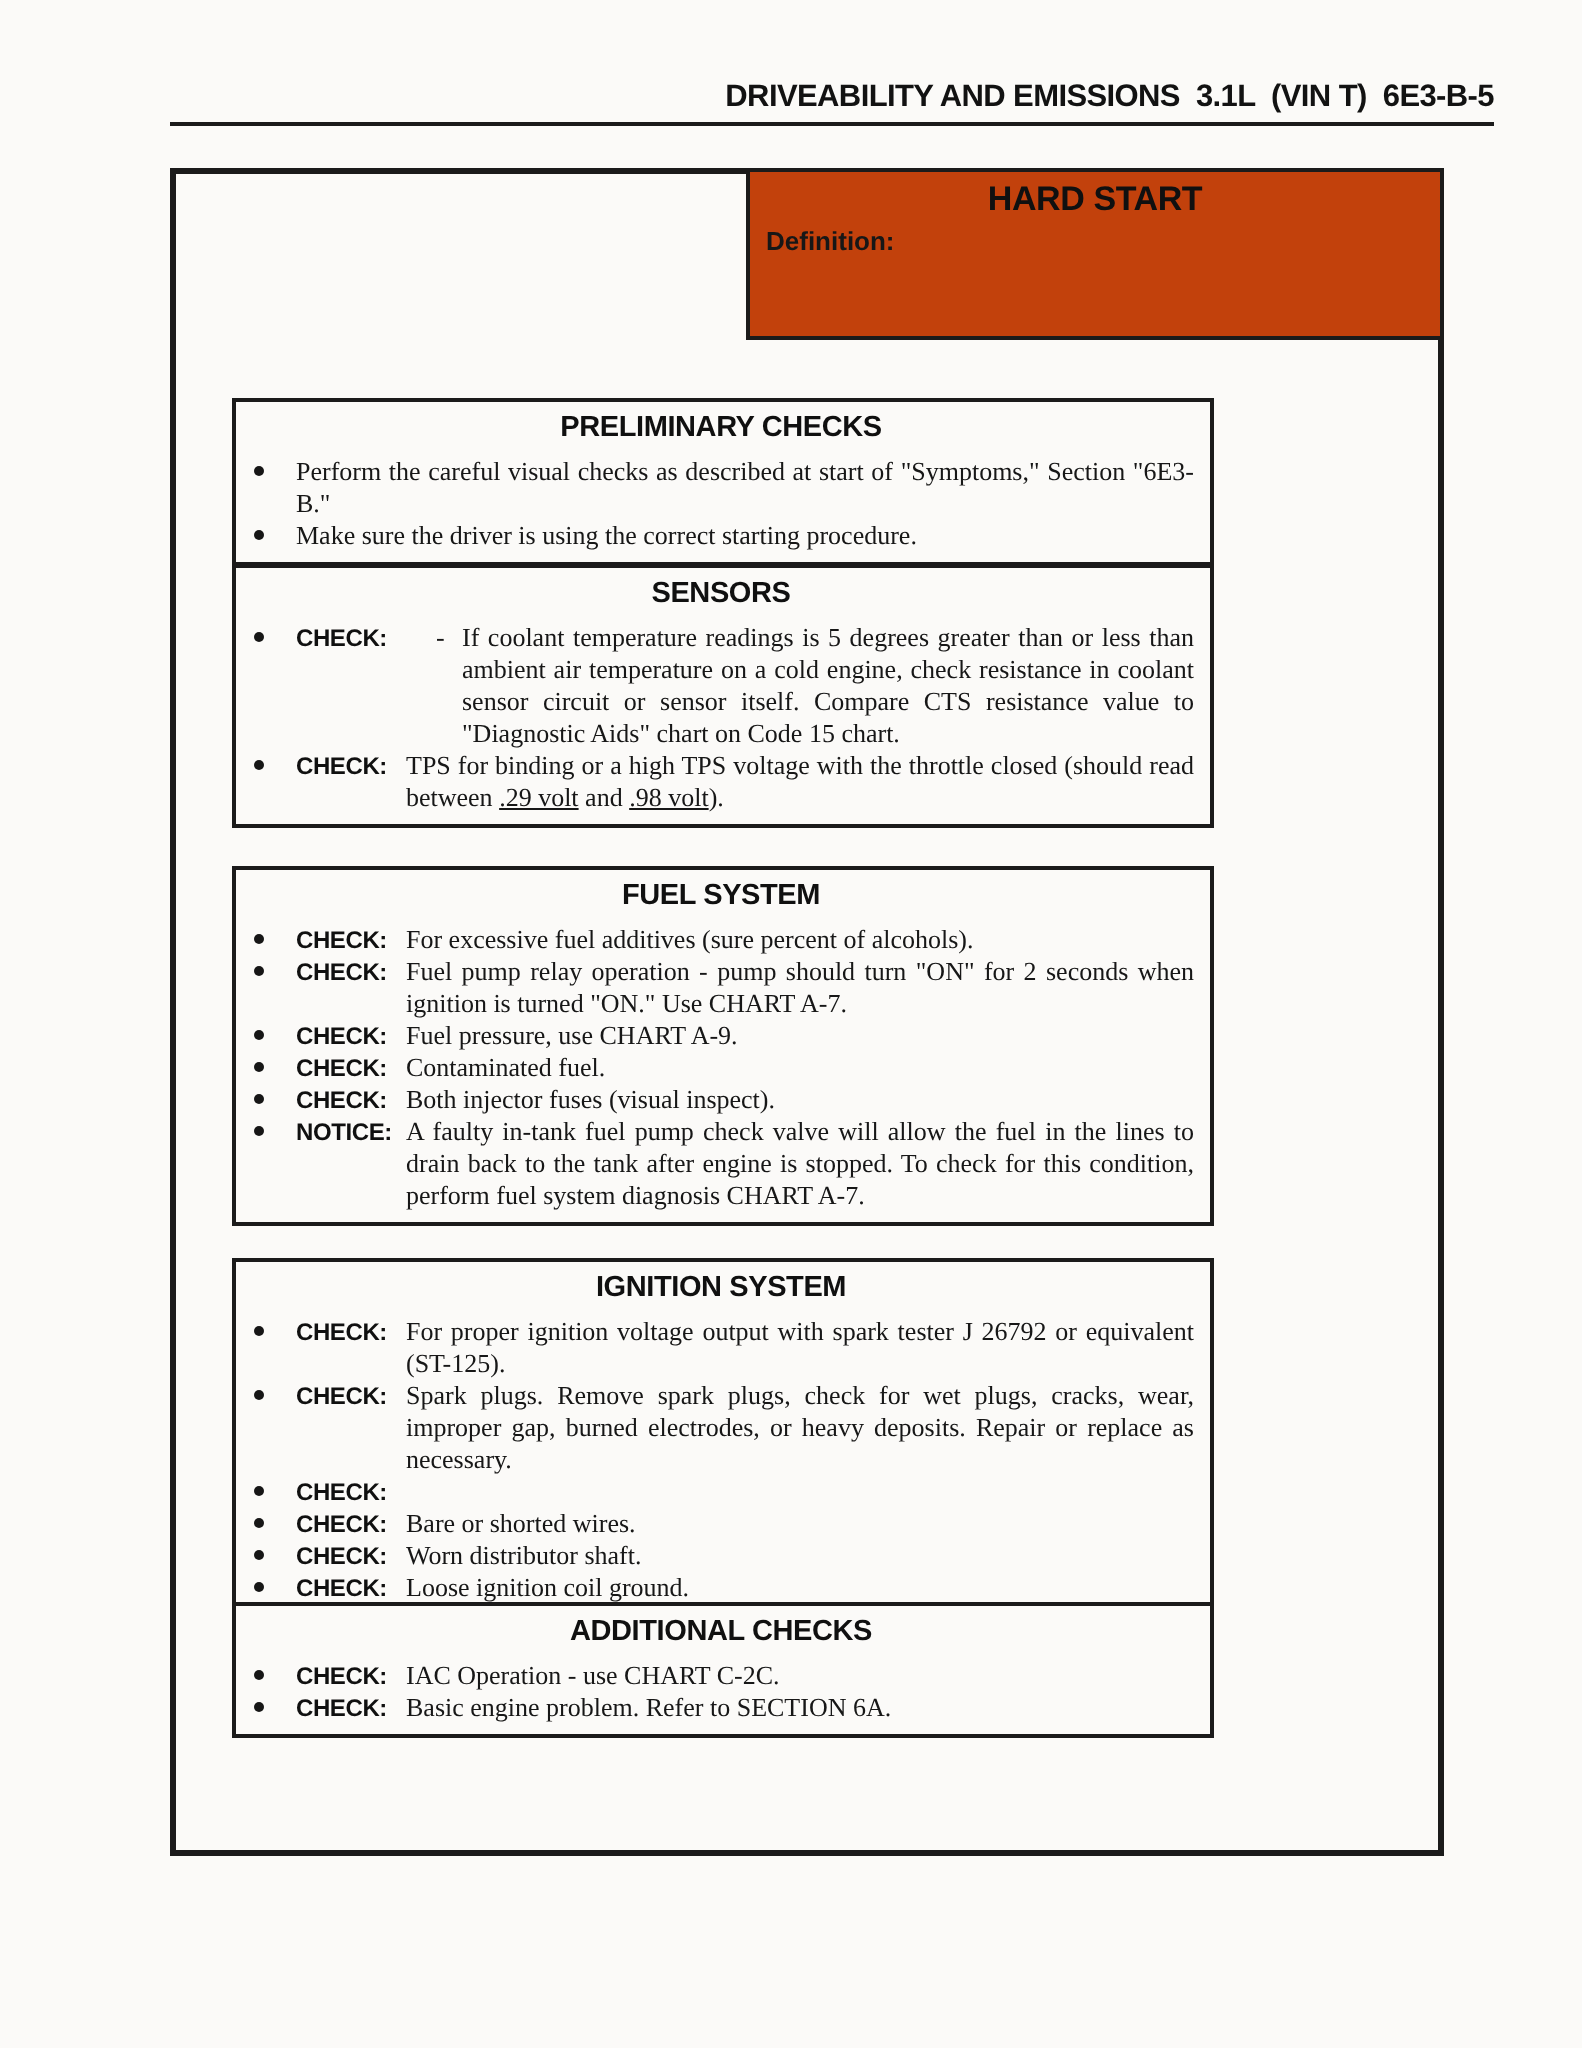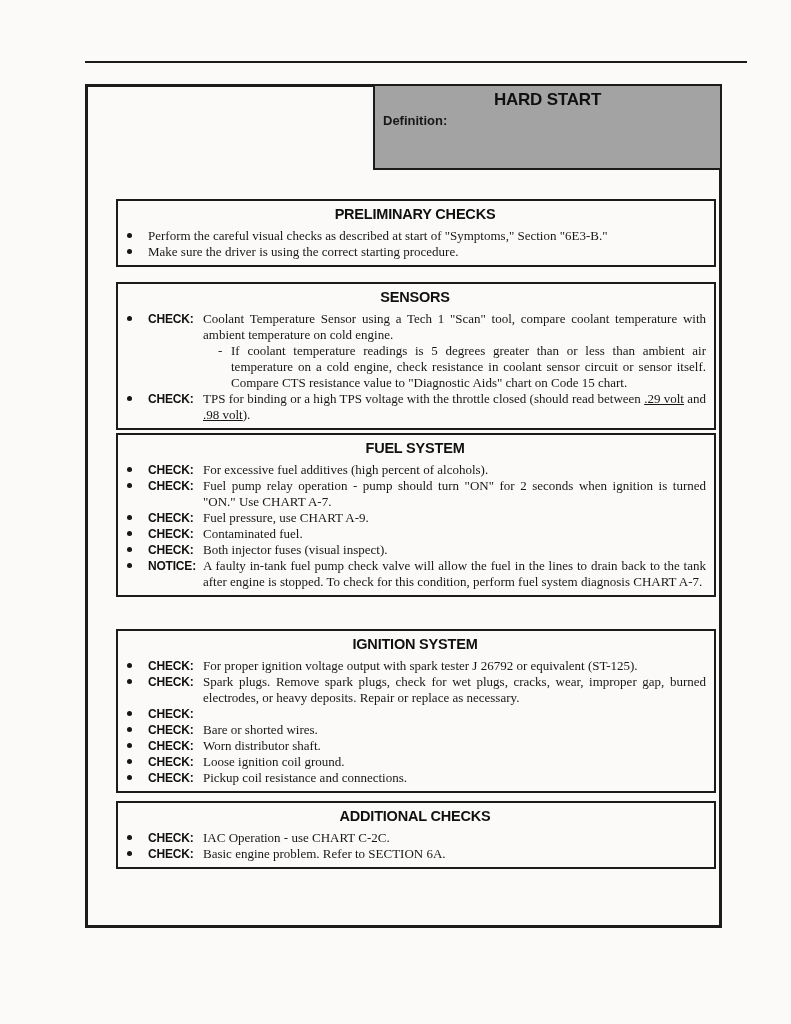--- a/index.html
+++ b/index.html
@@ -19,36 +19,36 @@
     position:absolute; left:85px; top:61px; width:662px; height:2px;
     background:#1b1b1b;
   }
   .outer-box {
     position:absolute; left:85px; top:84px; width:637px; height:844px;
     border:3px solid #1b1b1b; box-sizing:border-box;
   }
   .hard-start-box {
     position:absolute; left:373px; top:84px; width:349px; min-height:86px;
     border:2px solid #1b1b1b; box-sizing:border-box;
-    padding:4px 8px 6px 8px; background:#a3a3a3;
+    padding:4px 8px 6px 8px; background:#c2410c;
   }
   .hs-title {
     text-align:center; font-family:"Liberation Sans", sans-serif;
     font-weight:bold; font-size:17px; line-height:20px;
     letter-spacing:-0.2px; margin-bottom:3px; color:#101010;
   }
   .def-row { display:flex; font-size:13px; line-height:16px; }
   .def-label {
     flex:none; width:73px;
     font-family:"Liberation Sans", sans-serif; font-weight:bold; font-size:13px;
   }
   .def-text { flex:1; text-align:justify; }
 
   .section-box {
-    position:absolute; left:116px; width:600px;
+    position:absolute; left:116px; width:491px;
     border:2px solid #1b1b1b; box-sizing:border-box;
     padding:4px 8px 5px 6px; background:#fbfaf8;
   }
   .sec-title {
     text-align:center; font-family:"Liberation Sans", sans-serif;
     font-weight:bold; font-size:14.5px; line-height:18px;
     letter-spacing:-0.2px; margin-bottom:5px; color:#101010;
   }
   .item { display:flex; font-size:13px; line-height:16px; }
   .dot {
@@ -64,20 +64,21 @@
   .item-text { flex:1; text-align:justify; }
   .sub-row { display:flex; padding-left:15px; }
   .dash-col { flex:none; width:13px; }
   .u { text-decoration:underline; }
 </style>
 </head>
 <body>
 
 <div class="page">
 
+  <div class="page-header">DRIVEABILITY AND EMISSIONS  3.1L  (VIN T)  6E3-B-5</div>
   <div class="header-rule"></div>
 
   <div class="outer-box"></div>
 
   <div class="hard-start-box">
     <div class="hs-title">HARD START</div>
     <div class="def-row">
       <span class="def-label">Definition:</span>
     </div>
   </div>
@@ -96,21 +97,20 @@
     </div>
   </div>
 
   <div class="section-box" style="top:282px;">
     <div class="sec-title">SENSORS</div>
     <div class="item">
       <span class="dot"></span>
       <span class="marker-col"></span>
       <span class="check-label">CHECK:</span>
       <div class="item-text">
-        <div>Coolant Temperature Sensor using a Tech 1 "Scan" tool, compare coolant temperature with ambient temperature on cold engine.</div>
         <div class="sub-row">
           <span class="dash-col">-</span>
           <div class="item-text">If coolant temperature readings is 5 degrees greater than or less than ambient air temperature on a cold engine, check resistance in coolant sensor circuit or sensor itself.  Compare CTS resistance value to "Diagnostic Aids" chart on Code 15 chart.</div>
         </div>
       </div>
     </div>
     <div class="item">
       <span class="dot"></span>
       <span class="marker-col"></span>
       <span class="check-label">CHECK:</span>
@@ -119,21 +119,21 @@
       </div>
     </div>
   </div>
 
   <div class="section-box" style="top:433px;">
     <div class="sec-title">FUEL SYSTEM</div>
     <div class="item">
       <span class="dot"></span>
       <span class="marker-col"></span>
       <span class="check-label">CHECK:</span>
-      <div class="item-text">For excessive fuel additives (high percent of alcohols).</div>
+      <div class="item-text">For excessive fuel additives (sure percent of alcohols).</div>
     </div>
     <div class="item">
       <span class="dot"></span>
       <span class="marker-col"></span>
       <span class="check-label">CHECK:</span>
       <div class="item-text">Fuel pump relay operation - pump should turn "ON" for 2 seconds when ignition is turned "ON."  Use CHART A-7.</div>
     </div>
     <div class="item">
       <span class="dot"></span>
       <span class="marker-col"></span>

